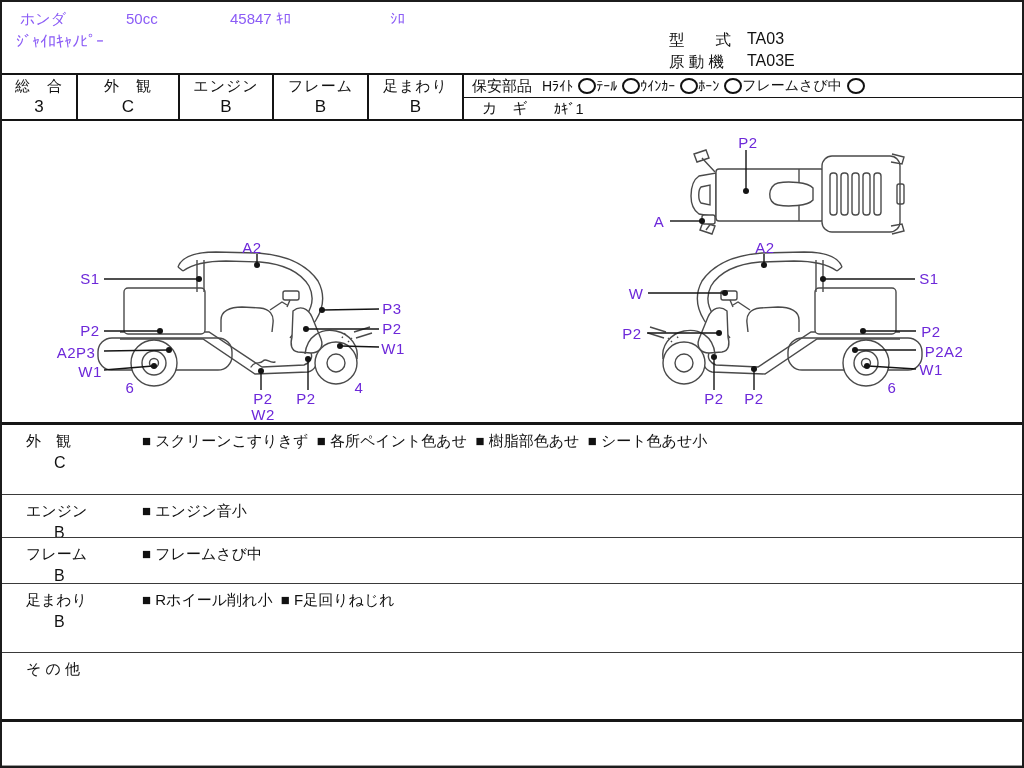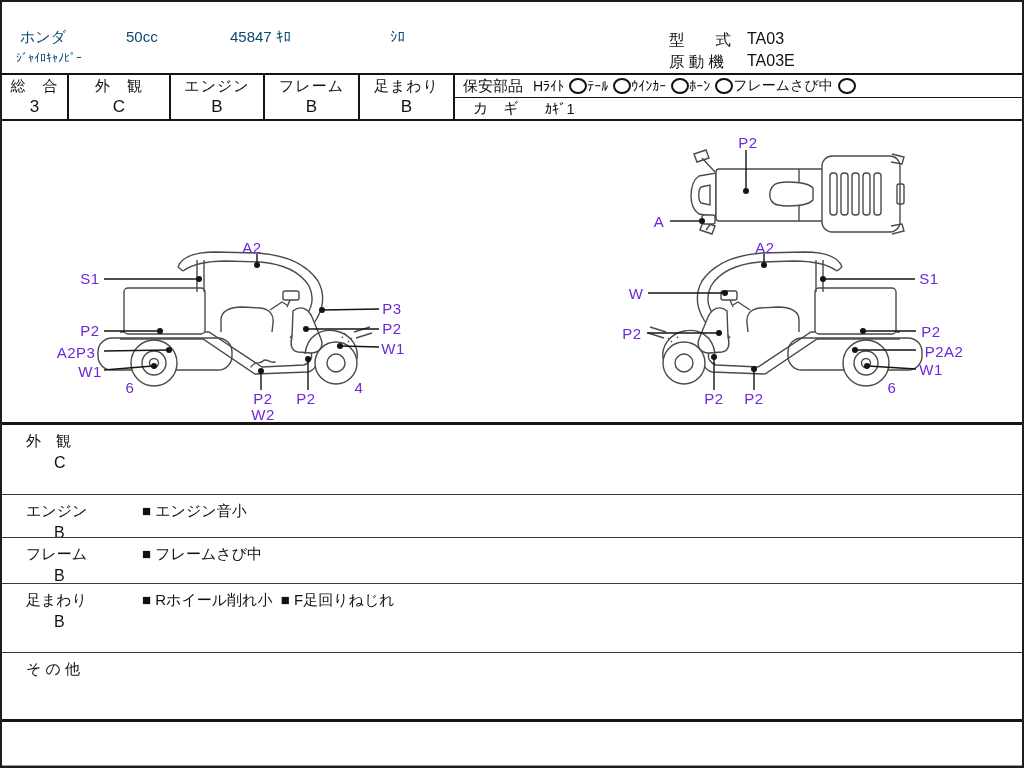--- a/index.html
+++ b/index.html
@@ -4,22 +4,22 @@
 <style>
   html,body{margin:0;padding:0;background:#e8e8e8;}
   .sheet{
     position:relative;width:1024px;height:768px;margin:0 auto;
     background:#fff;color:#111;
     font-family:"Liberation Sans","DejaVu Sans",sans-serif;
     box-sizing:border-box;border:2px solid #1c1c1c;overflow:hidden;
   }
   .abs{position:absolute;white-space:nowrap;}
   
-  .hdr{font-size:15px;color:#0c4a6e;margin-top:18px;}
-  .hdr-model{font-size:12px;}
+  .hdr{font-size:15px;color:#8b5cf6;}
+  .hdr-model{font-size:16px;}
   .hrow{position:absolute;left:667px;font-size:15.5px;display:flex;}
   .hrow .hlabel{display:inline-block;width:78px;}
   .hrow .hval{font-size:16px;}
   
   .ratings{
     position:absolute;left:0;top:71px;width:1024px;height:48px;
     border-top:2px solid #141414;border-bottom:2px solid #141414;
     display:flex;box-sizing:border-box;
   }
   .rcell{border-right:2px solid #141414;box-sizing:border-box;text-align:center;}
@@ -66,21 +66,21 @@
   <div class="hrow" style="top:28px">
     <span class="hlabel">型　　式</span>
     <span class="hval">TA03</span>
   </div>
   <div class="hrow" style="top:50px">
     <span class="hlabel">原 動 機</span>
     <span class="hval">TA03E</span>
   </div>
 
   <div class="ratings">
-    <div class="rcell" style="width:67px">
+    <div class="rcell" style="width:76px">
       <div class="rlabel">総　合</div>
       <div class="rgrade">3</div>
     </div>
     <div class="rcell" style="width:102px">
       <div class="rlabel">外　観</div>
       <div class="rgrade">C</div>
     </div>
     <div class="rcell" style="width:94px">
       <div class="rlabel">エンジン</div>
       <div class="rgrade">B</div>
@@ -250,20 +250,21 @@
       <span class="dlabel" style="left: 890px; top: 385px;">6</span>
       <span class="dlabel" style="left: 712px; top: 396px;">P2</span>
       <span class="dlabel" style="left: 752px; top: 396px;">P2</span>
       <span class="dlabel" style="left: 746px; top: 140px;">P2</span>
       <span class="dlabel" style="left: 657px; top: 219px;">A</span>
     </div>
 
   <div class="crow crow-first" style="top:420px;height:72px">
     <span class="crow-label">外　観</span>
     <span class="crow-grade">C</span>
+    <span class="crow-notes">■ スクリーンこすりきず  ■ 各所ペイント色あせ  ■ 樹脂部色あせ  ■ シート色あせ小</span>
   </div>
   <div class="crow" style="top:492px;height:43px">
     <span class="crow-label">エンジン</span>
     <span class="crow-grade">B</span>
     <span class="crow-notes">■ エンジン音小</span>
   </div>
   <div class="crow" style="top:535px;height:46px">
     <span class="crow-label">フレーム</span>
     <span class="crow-grade">B</span>
     <span class="crow-notes">■ フレームさび中</span>

